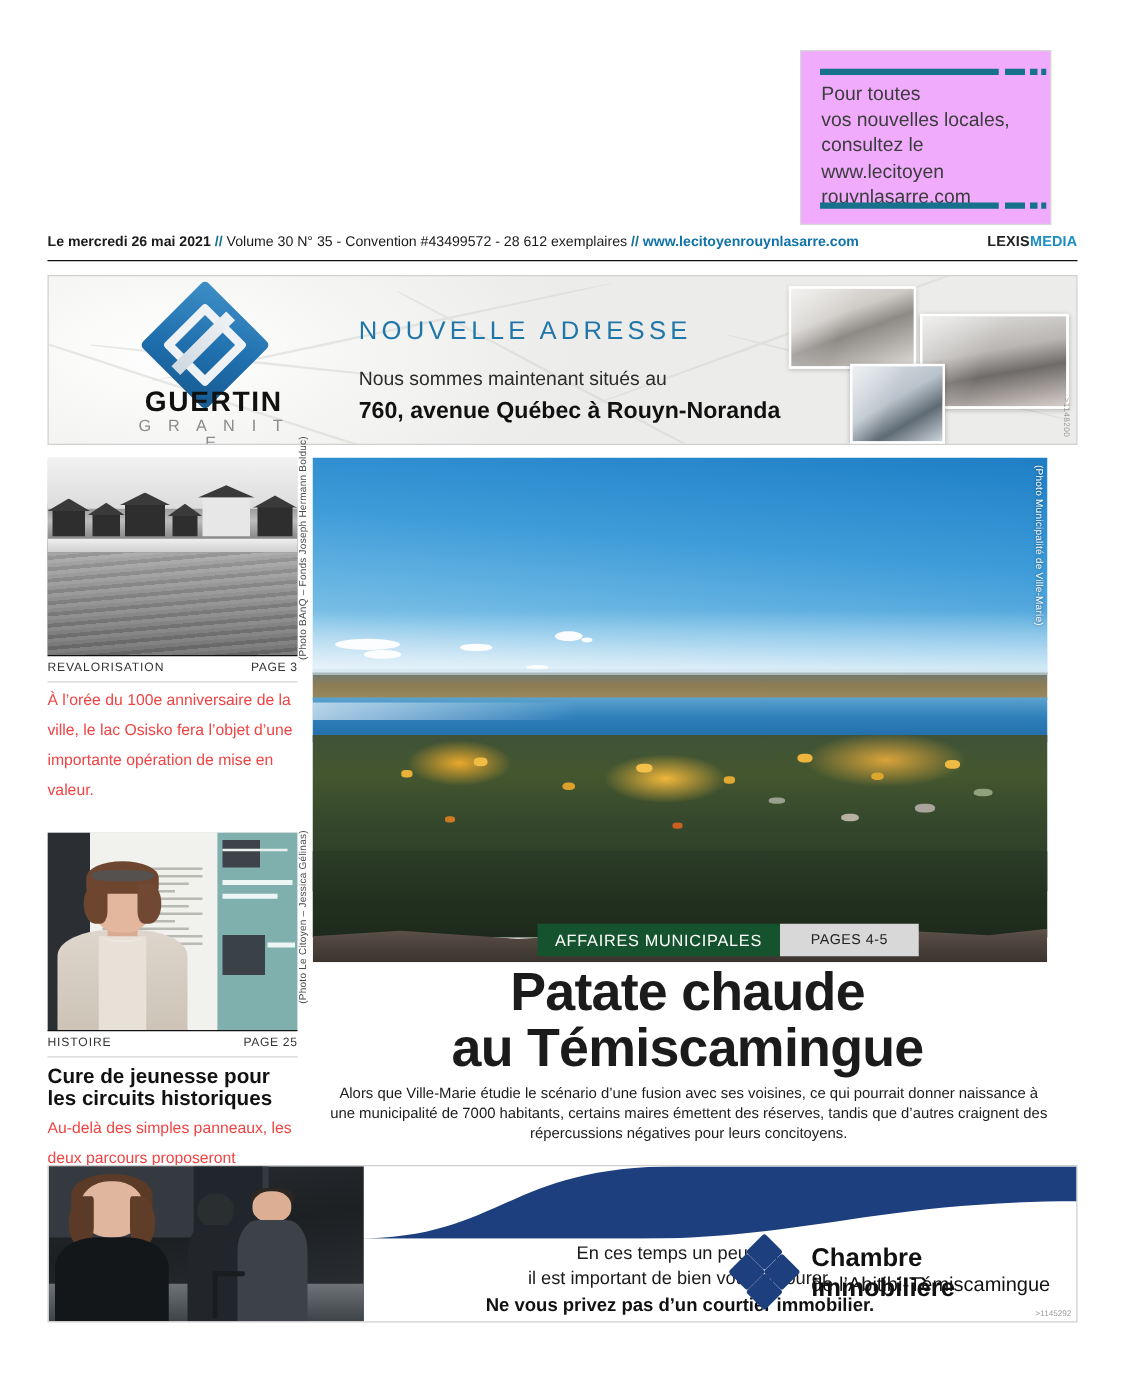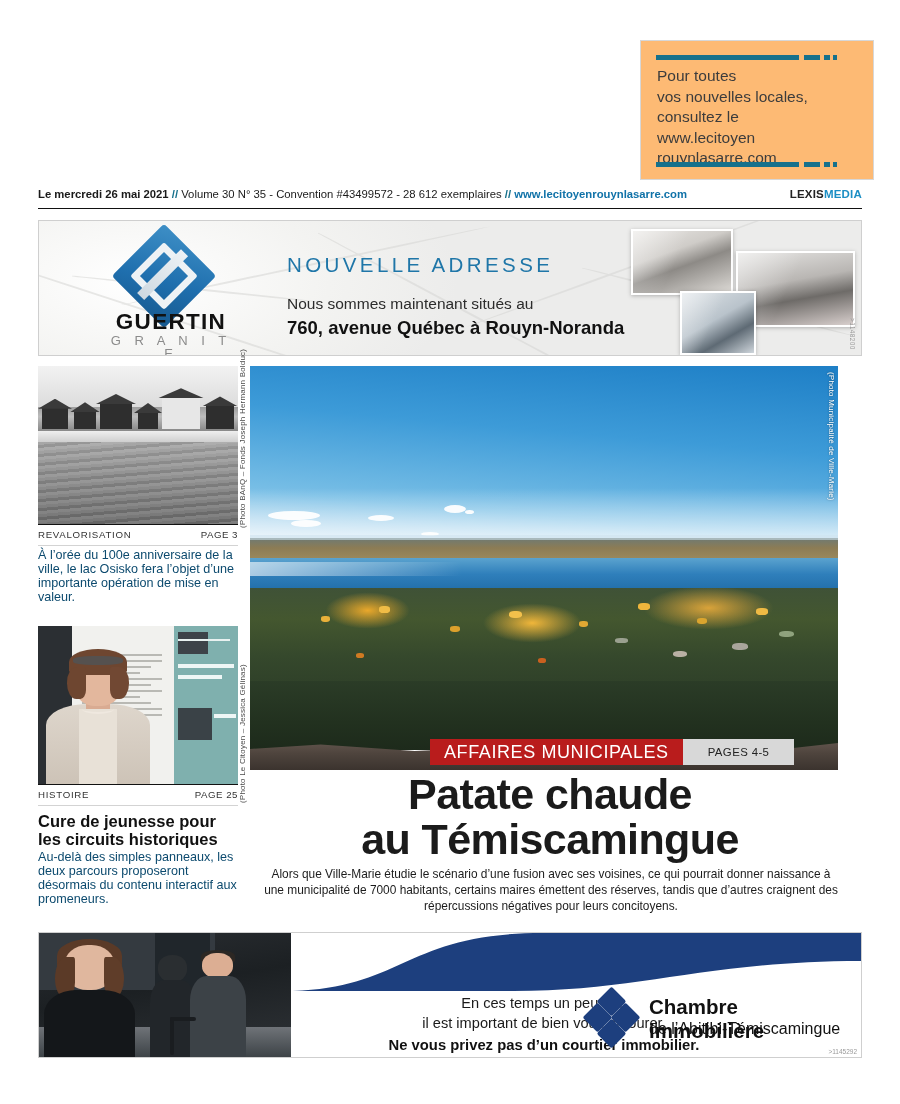--- a/index.html
+++ b/index.html
@@ -27,22 +27,22 @@
   }
   .logo-sub{
     position:absolute;left:123px;top:130px;font-size:22.5px;letter-spacing:1.1px;
     color:#16718c;font-weight:normal;white-space:nowrap;
     font-family:"Liberation Sans",sans-serif;
   }
   .logo-sub .bar{color:#16718c;padding:0 4px;}
 
   
   .promo-box{
-    position:absolute;left:640px;top:40px;width:234px;height:140px;
-    border:1px solid #d7d7d7;background:#fdba74;box-sizing:border-box;
+    position:absolute;left:640px;top:40px;width:201px;height:140px;
+    border:1px solid #d7d7d7;background:#f0abfc;box-sizing:border-box;
   }
   .promo-rule{position:absolute;left:15px;width:182px;height:5px;}
   .promo-rule .seg-a{position:absolute;left:0;top:0;width:143px;height:5px;background:#16718c;}
   .promo-rule .seg-b{position:absolute;left:148px;top:0;width:16px;height:5px;background:#16718c;}
   .promo-rule .seg-c{position:absolute;left:168px;top:0;width:6px;height:5px;background:#16718c;}
   .promo-rule .seg-d{position:absolute;left:177px;top:0;width:4px;height:5px;background:#16718c;}
   .promo-text{
     position:absolute;left:16px;top:25px;width:192px;
     font-size:15.5px;line-height:20.5px;color:#3c3c3c;
   }
@@ -166,21 +166,21 @@
   .w-neckl{position:absolute;left:35%;bottom:54%;width:30%;height:6%;
     border-bottom:2.5px solid #efe8df;border-radius:0 0 60% 60%;}
 
   .rail-kicker{
     position:relative;height:20px;border-top:1.5px solid #111;border-bottom:1px solid #d3d3d3;
     margin-top:0;
   }
   .rail-kicker .k{position:absolute;left:0;top:4px;font-size:9.7px;letter-spacing:.7px;color:#333;}
   .rail-kicker .p{position:absolute;right:0;top:4px;font-size:9.7px;letter-spacing:.5px;color:#333;}
   .rail-title{font-size:16.5px;font-weight:bold;line-height:18px;color:#111;margin-top:6px;}
-  .rail-dek{font-size:12.6px;line-height:14px;color:#0c4a6e;margin-top:2px;}
+  .rail-dek{font-size:12.6px;line-height:24px;color:#ef4444;margin-top:2px;}
 
   .credit-v{
     position:absolute;font-size:8px;color:#4a4a4a;white-space:nowrap;
     writing-mode:vertical-rl;transform:rotate(180deg);letter-spacing:.2px;
   }
 
   
   .hero{
     position:absolute;left:250px;top:366px;width:588px;height:404px;overflow:hidden;
   }
@@ -209,21 +209,21 @@
     background:linear-gradient(180deg,#6d5f56 0%,#4e443d 55%,#3b332e 100%);
     clip-path:polygon(0 42%,12% 30%,28% 48%,46% 34%,62% 46%,78% 28%,92% 40%,100% 26%,100% 100%,0 100%);}
   .hero-credit{
     position:absolute;right:2px;top:6px;font-size:8px;color:#ffffff;white-space:nowrap;
     writing-mode:vertical-rl;letter-spacing:.2px;text-shadow:0 0 2px rgba(0,0,0,.5);
   }
 
   
   .banner{position:absolute;left:430px;top:739px;height:26px;display:flex;align-items:stretch;z-index:5;}
   .banner .b-main{
-    background:#b91c1c;color:#fff;font-size:18px;letter-spacing:.6px;
+    background:#14532d;color:#fff;font-size:13px;letter-spacing:.6px;
     display:flex;align-items:center;padding:0 14px;
   }
   .banner .b-pages{
     background:#d8d8d8;color:#222;font-size:11.4px;letter-spacing:.4px;
     display:flex;align-items:center;padding:0 25px;
   }
 
   
   .headline{
     position:absolute;left:250px;top:772px;width:600px;text-align:center;

